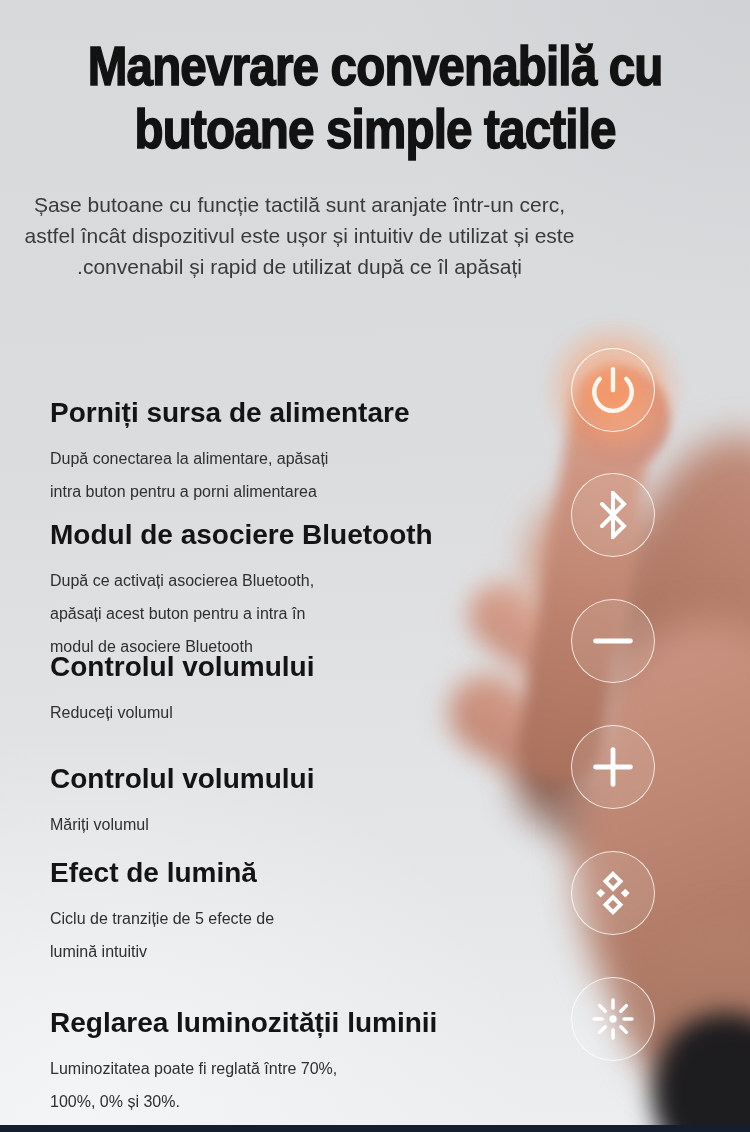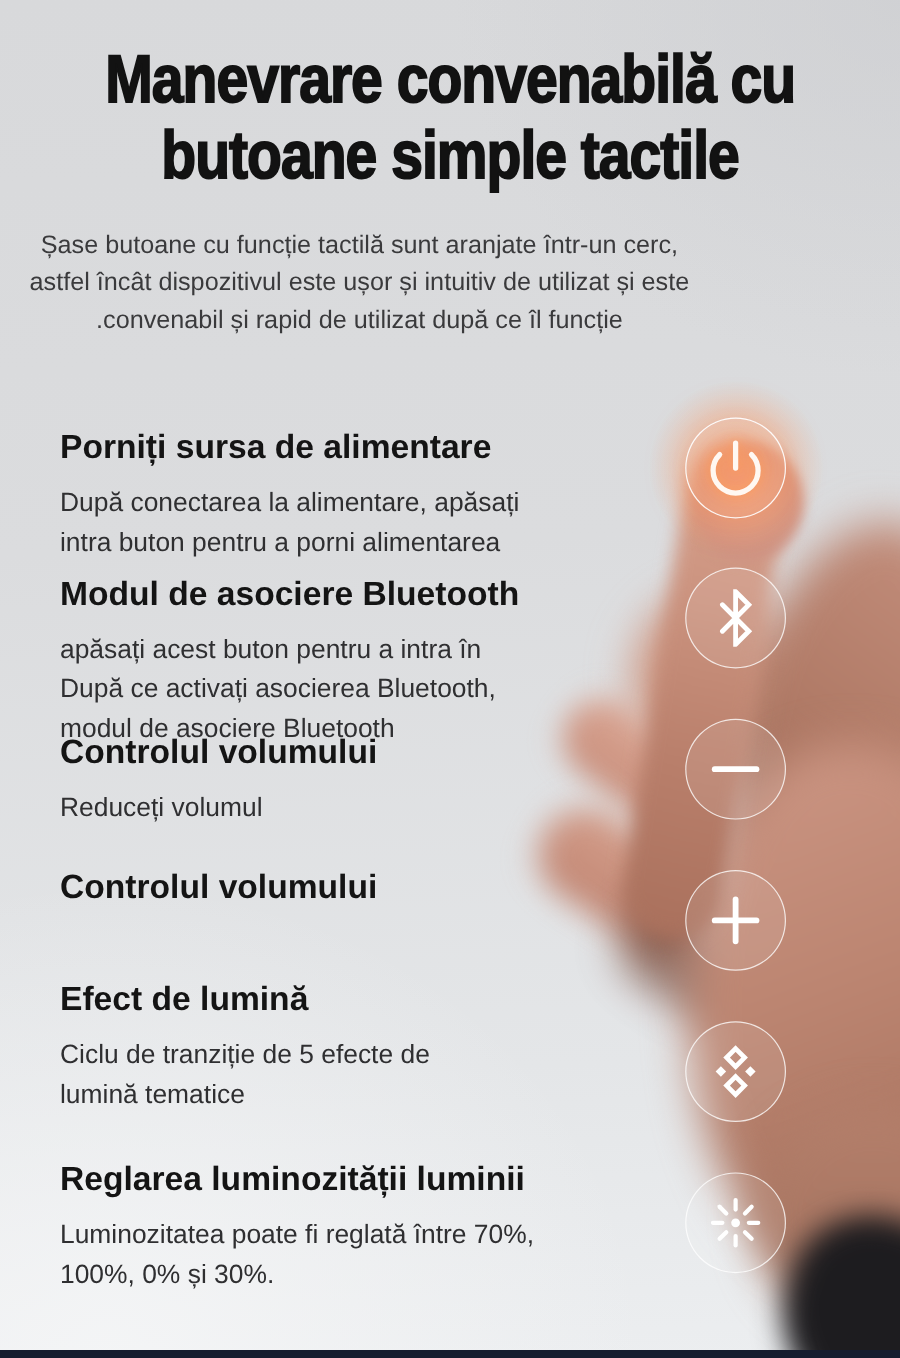--- a/index.html
+++ b/index.html
@@ -43,23 +43,23 @@
     background:#1d1c1f;transform:rotate(18deg);filter:blur(12px);}
   .power-glow{left:538px;top:314px;width:152px;height:152px;border-radius:50%;
     background:radial-gradient(circle,rgba(255,150,95,.55) 0%,rgba(255,150,95,.25) 40%,rgba(255,150,95,0) 68%);}
   
   .title{position:absolute;z-index:3;top:34px;left:0;width:750px;margin:0;
     text-align:center;color:#121212;font-weight:900;font-size:56px;line-height:63px;
     letter-spacing:-1px;}
   .title .tline{display:inline-block;transform:scaleX(.85);-webkit-text-stroke:1.6px #121212;}
   .subtitle{position:absolute;z-index:3;top:189px;left:0;width:599px;margin:0;
     text-align:center;color:#3a3a3c;font-size:21px;line-height:31px;}
-  .feature{position:absolute;z-index:3;left:50px;width:510px;}
+  .feature{position:absolute;z-index:3;left:50px;width:510px;margin-top:40px;}
   .fh{margin:0 0 12px 0;font-size:28px;line-height:34px;font-weight:bold;color:#141414;}
-  .fd{font-size:22px;line-height:33px;color:#2f2f31;}
+  .fd{font-size:16px;line-height:33px;color:#2f2f31;}
   .f1{top:356px}.f2{top:478px}.f3{top:610px}.f4{top:722px}.f5{top:816px}.f6{top:966px}
   
   .tbtn{position:absolute;z-index:4;left:571px;width:84px;height:84px;border-radius:50%;
     border:1.5px solid rgba(255,255,255,.78);background:rgba(255,255,255,.10);
     box-sizing:border-box;display:flex;align-items:center;justify-content:center;}
   .tbtn svg{display:block;}
   .b1{top:348px;border-color:rgba(255,255,255,.95);background:rgba(255,205,170,.12);
       box-shadow:0 0 30px 4px rgba(255,140,80,.28), inset 0 0 26px rgba(255,160,110,.25);}
   .b1 svg{filter:drop-shadow(0 0 5px rgba(255,160,90,.95)) drop-shadow(0 0 13px rgba(255,120,60,.7));}
   .b2{top:473px}.b3{top:599px}.b4{top:725px}.b5{top:851px}.b6{top:977px}
@@ -82,56 +82,59 @@
     <div class="index-finger"></div>
     <div class="fingertip"></div>
     <div class="power-glow"></div>
   </div>
 
   <h1 class="title"><span class="tline">Manevrare convenabilă cu</span><br><span class="tline">butoane simple tactile</span></h1>
 
   <p class="subtitle">
     <span>Șase butoane cu funcție tactilă sunt aranjate într-un cerc,</span><br>
     <span>astfel încât dispozitivul este ușor și intuitiv de utilizat și este</span><br>
-    <span>.convenabil și rapid de utilizat după ce îl funcție</span>
+    <span>.convenabil și rapid de utilizat după ce îl apăsați</span>
   </p>
 
   <section class="feature f1">
     <h2 class="fh">Porniți sursa de alimentare</h2>
     <div class="fd">
       <div>După conectarea la alimentare, apăsați</div>
       <div>intra buton pentru a porni alimentarea</div>
     </div>
   </section>
 
   <section class="feature f2">
     <h2 class="fh">Modul de asociere Bluetooth</h2>
     <div class="fd">
+      <div>După ce activați asocierea Bluetooth,</div>
       <div>apăsați acest buton pentru a intra în</div>
-      <div>După ce activați asocierea Bluetooth,</div>
       <div>modul de asociere Bluetooth</div>
     </div>
   </section>
 
   <section class="feature f3">
     <h2 class="fh">Controlul volumului</h2>
     <div class="fd">
       <div>Reduceți volumul</div>
     </div>
   </section>
 
   <section class="feature f4">
     <h2 class="fh">Controlul volumului</h2>
+    <div class="fd">
+      <div>Măriți volumul</div>
+    </div>
   </section>
 
   <section class="feature f5">
     <h2 class="fh">Efect de lumină</h2>
     <div class="fd">
       <div>Ciclu de tranziție de 5 efecte de</div>
-      <div>lumină tematice</div>
+      <div>lumină intuitiv</div>
     </div>
   </section>
 
   <section class="feature f6">
     <h2 class="fh">Reglarea luminozității luminii</h2>
     <div class="fd">
       <div>Luminozitatea poate fi reglată între 70%,</div>
       <div>100%, 0% și 30%.</div>
     </div>
   </section>

